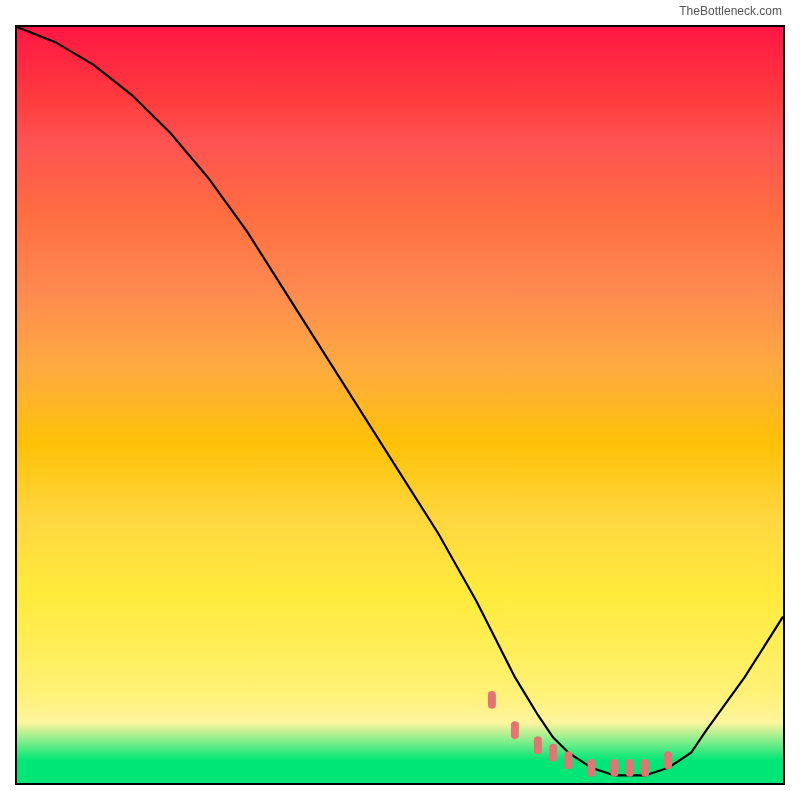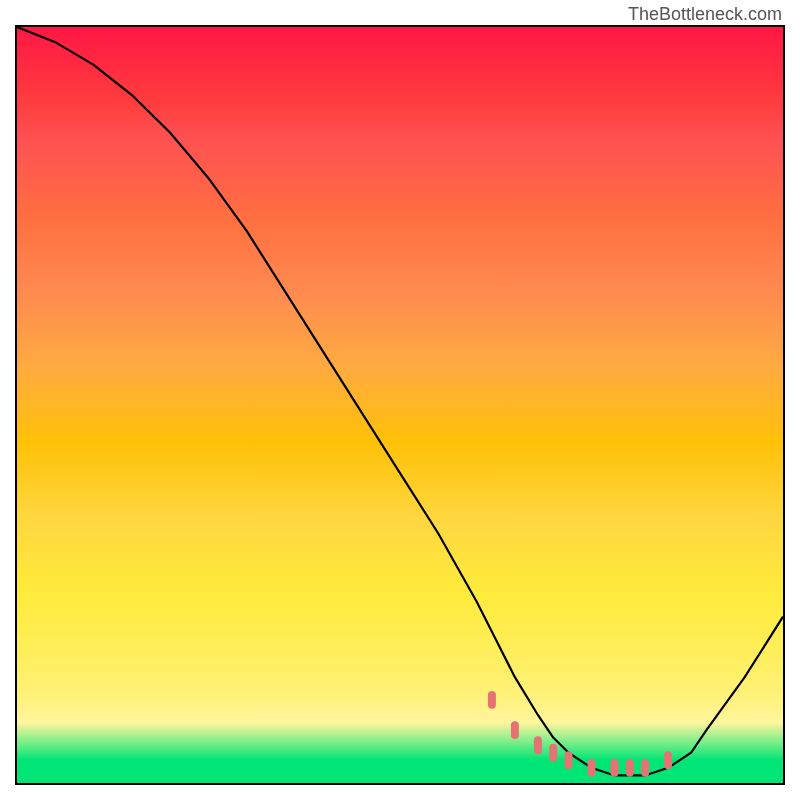--- a/index.html
+++ b/index.html
@@ -31,21 +31,21 @@
       #00e676 97%,
       #00e676 100%
     );
     border: 2px solid #000;
   }
   .watermark {
     position: absolute;
     top: 4px;
     right: 18px;
     font-family: Arial, sans-serif;
-    font-size: 18px;
+    font-size: 12px;
     color: #555;
     font-weight: normal;
   }
   svg.curve {
     position: absolute;
     left: 0;
     top: 0;
     width: 100%;
     height: 100%;
     pointer-events: none;

